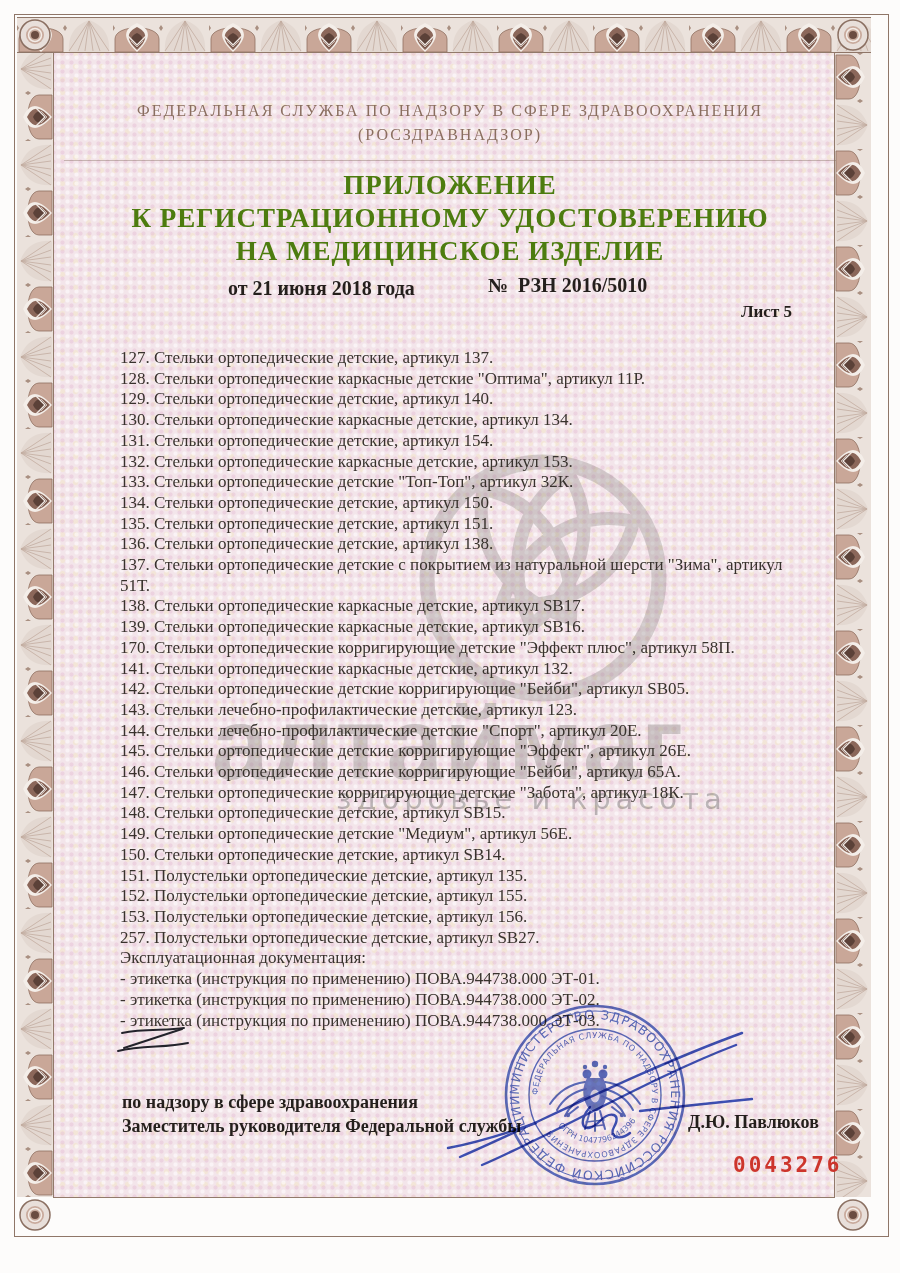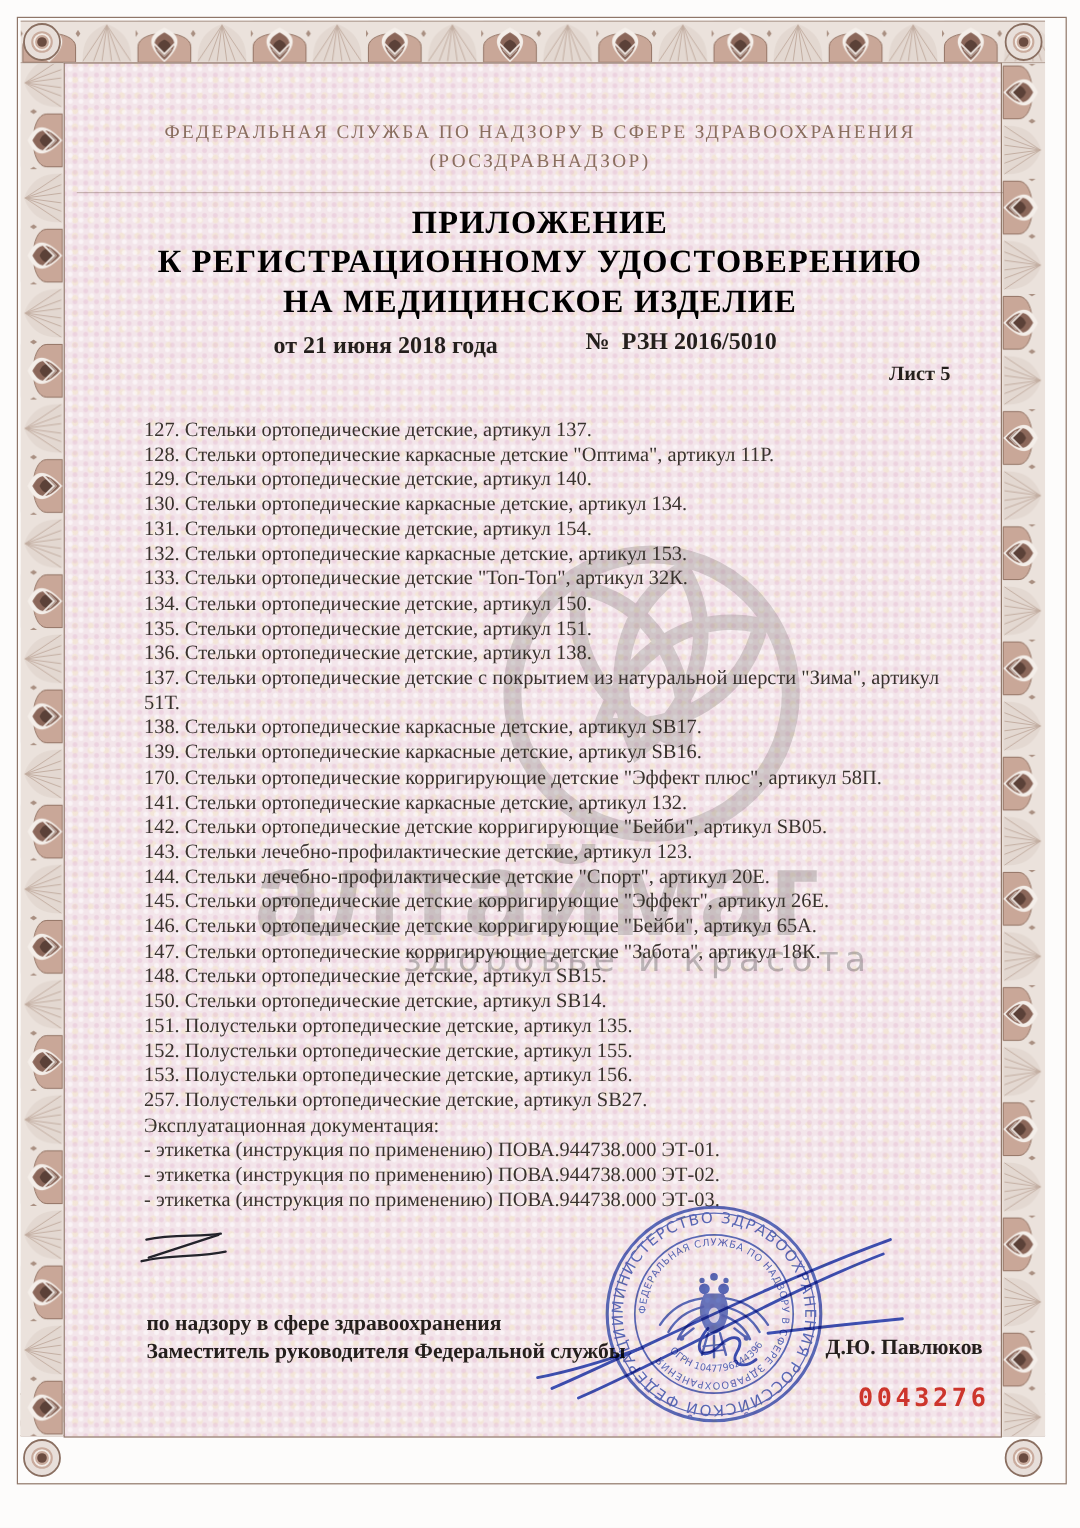--- a/index.html
+++ b/index.html
@@ -20,21 +20,21 @@
     background-color:#f3e5ea;
     background-image:
       radial-gradient(rgba(255,255,255,0.55) 1.5px, transparent 2.6px),
       radial-gradient(rgba(230,192,213,0.50) 1.5px, transparent 2.6px),
       radial-gradient(rgba(242,230,185,0.38) 2px, transparent 3.2px);
     background-size:9px 9px,9px 9px,13px 13px;
     background-position:0 0,4px 5px,2px 7px;
   }
   .center{left:0;width:900px;text-align:center;}
   .agency{font-size:16px;letter-spacing:2px;color:#8a6e5f;}
-  .doc-title{font-weight:bold;color:#000000;font-size:27px;letter-spacing:1px;}
+  .doc-title{font-weight:bold;color:#4d7c0f;font-size:27px;letter-spacing:1px;}
   .meta{font-weight:bold;color:#241f1c;font-size:20px;white-space:pre;}
   .sheet{font-weight:bold;color:#241f1c;font-size:17px;text-align:right;}
   .hr-line{left:64px;top:160px;width:772px;height:1px;background:rgba(130,105,92,.4);}
   .flow{
     left:120px;top:348px;width:684px;
     font-size:17px;line-height:20.7px;color:#38322d;
   }
   .sig-pos{font-weight:bold;font-size:18px;line-height:24px;color:#241f1c;}
   .sig-name{font-weight:bold;font-size:18px;color:#241f1c;}
   .serial{
@@ -164,20 +164,21 @@
       <div>139. Стельки ортопедические каркасные детские, артикул SB16.</div>
       <div>170. Стельки ортопедические корригирующие детские "Эффект плюс", артикул 58П.</div>
       <div>141. Стельки ортопедические каркасные детские, артикул 132.</div>
       <div>142. Стельки ортопедические детские корригирующие "Бейби", артикул SB05.</div>
       <div>143. Стельки лечебно-профилактические детские, артикул 123.</div>
       <div>144. Стельки лечебно-профилактические детские "Спорт", артикул 20Е.</div>
       <div>145. Стельки ортопедические детские корригирующие "Эффект", артикул 26Е.</div>
       <div>146. Стельки ортопедические детские корригирующие "Бейби", артикул 65А.</div>
       <div>147. Стельки ортопедические корригирующие детские "Забота", артикул 18К.</div>
       <div>148. Стельки ортопедические детские, артикул SB15.</div>
+      <div>149. Стельки ортопедические детские "Медиум", артикул 56Е.</div>
       <div>150. Стельки ортопедические детские, артикул SB14.</div>
       <div>151. Полустельки ортопедические детские, артикул 135.</div>
       <div>152. Полустельки ортопедические детские, артикул 155.</div>
       <div>153. Полустельки ортопедические детские, артикул 156.</div>
       <div>257. Полустельки ортопедические детские, артикул SB27.</div>
     </div>
   <div>Эксплуатационная документация:</div>
   <div>- этикетка (инструкция по применению) ПОВА.944738.000 ЭТ-01.</div>
   <div>- этикетка (инструкция по применению) ПОВА.944738.000 ЭТ-02.</div>
   <div>- этикетка (инструкция по применению) ПОВА.944738.000 ЭТ-03.</div>
@@ -238,13 +239,13 @@
 <svg class="abs sig-svg" width="330" height="170" style="left:440px;top:1015px">
   <g stroke="#2e46b8" stroke-width="2.4" fill="none" stroke-linecap="round">
     <path d="M20,142 C90,112 200,55 302,18"></path>
     <path d="M42,150 C112,120 212,62 296,30"></path>
     <path d="M8,133 C40,127 70,117 96,108"></path>
     <path d="M150,92 c-14,16 -6,30 10,14 c10,-10 22,-8 14,6 c-6,10 6,14 16,6"></path>
     <path d="M200,96 C252,90 292,86 312,84"></path>
   </g>
 </svg>
 
-<div class="abs serial" style="left:715px;top:1153px">0043276</div>
+<div class="abs serial" style="left:733px;top:1153px">0043276</div>
 
 </body></html>

